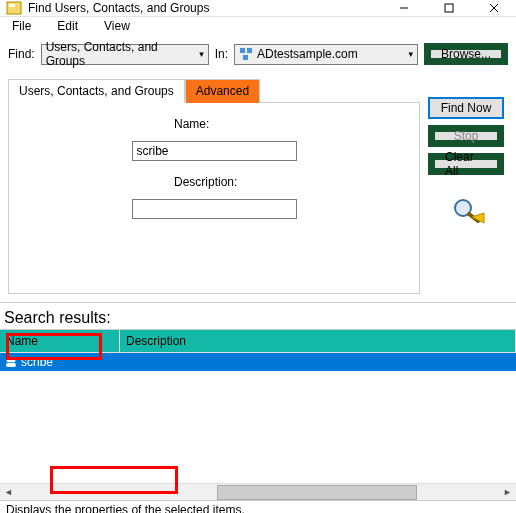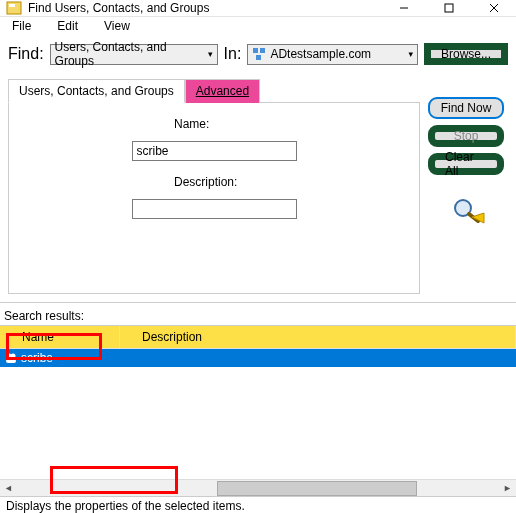--- a/index.html
+++ b/index.html
@@ -23,56 +23,56 @@
   .titlebar .title { flex: 1; font-size: 12px; }
   .win-btns { display: flex; height: 100%; }
   .win-btn { width: 45px; display:flex; align-items:center; justify-content:center; font-size:10px;}
   .win-btn svg { stroke:#000; stroke-width:1; fill:none;}
   
   .menubar { height: 21px; display:flex; align-items:center; padding: 0 4px; gap: 10px;}
   .menuitem { padding: 2px 8px; }
   
   .content { padding: 8px; border-bottom:1px solid #ccc; background:#fff;}
   .findrow { display:flex; align-items:center; gap:6px; margin-bottom:10px;}
-  .label { font-size:16px;}
+  .label { font-size:12px;}
   .combo {
     border:1px solid #7a7a7a; background:#efefef; height:21px; display:flex; align-items:center;
     padding: 0 4px; font-size:12px; gap:4px;
   }
   .combo.flex { flex:1;}
   .combo .arrow { margin-left:auto; font-size:9px;}
   .button {
     border:7px solid #14532d; background:#e1e1e1; height:22px;
     display:flex; align-items:center; justify-content:center; font-size:12px;
     min-width:76px; padding: 0 10px;
   }
   .button.highlight { border:2px solid #0078d7; background:#e1e1e1;}
   .button.disabled { color:#888;}
   
   .tabs { display:flex; margin-top:4px;}
   .tab { padding:4px 10px; border:1px solid #ccc; border-bottom:none; background:#fff; font-size:12px; position:relative;}
   .tab.active { background:#fff; border-bottom:1px solid #fff; z-index:2;}
-  .tab.inactive { background:#ec4899;text-decoration:underline;}
+  .tab.inactive { background:#f97316;}
   .panel-wrap { display:flex; gap:8px;}
   .tabpanel {
     border:1px solid #ccc; padding:14px 14px 60px 14px; background:#fff; margin-top:-1px;
     flex:1;
   }
   .formrow { display:flex; align-items:center; margin-bottom:14px; gap:10px;flex-direction:column;}
   .formlabel { width:80px; font-size:12px;}
   .textinput { flex:1; border:1px solid #7a7a7a; height:20px; padding:2px 4px; font-size:12px; font-family:inherit;}
   
   .sidebtns { width:80px; display:flex; flex-direction:column; gap:6px; padding-top: 0px;}
-  .sidebtns .button { width:60px;border-radius:9px;}
+  .sidebtns .button { width:60px;}
   .mag-wrap { margin-top:16px; display:flex; justify-content:center;}
   
-  .resultslabel { padding: 6px 4px 2px 4px; font-size:12px;}
+  .resultslabel { padding: 6px 4px 2px 4px; font-size:16px;}
   .grid { border-top:1px solid #ccc; background:#fff;}
   .grid-header { display:flex; background:#fff; border-bottom:1px solid #e0e0e0;}
-  .gh { padding:4px 22px; font-size:12px; border-right:1px solid #e0e0e0; background:#fde047;}
+  .gh { padding:4px 6px; font-size:12px; border-right:1px solid #e0e0e0; background:#14b8a6;}
   .gh.c1 { width:120px;}
   .gh.c2 { width:195px;}
   .gh.c3 { flex:1;}
   .grid-body { position:relative; height:130px;}
   .row-sel { display:flex; background:#0078d7; color:#fff; height:18px; align-items:center;}
   .row-sel .c1 { width:120px; padding-left:4px; display:flex; align-items:center; gap:3px;}
   .row-sel .c2 { width:195px; padding-left:6px;margin-top:34px;}
   .row-sel .c3 { flex:1;}
   .grp-icon { width:14px; height:14px;}
   

